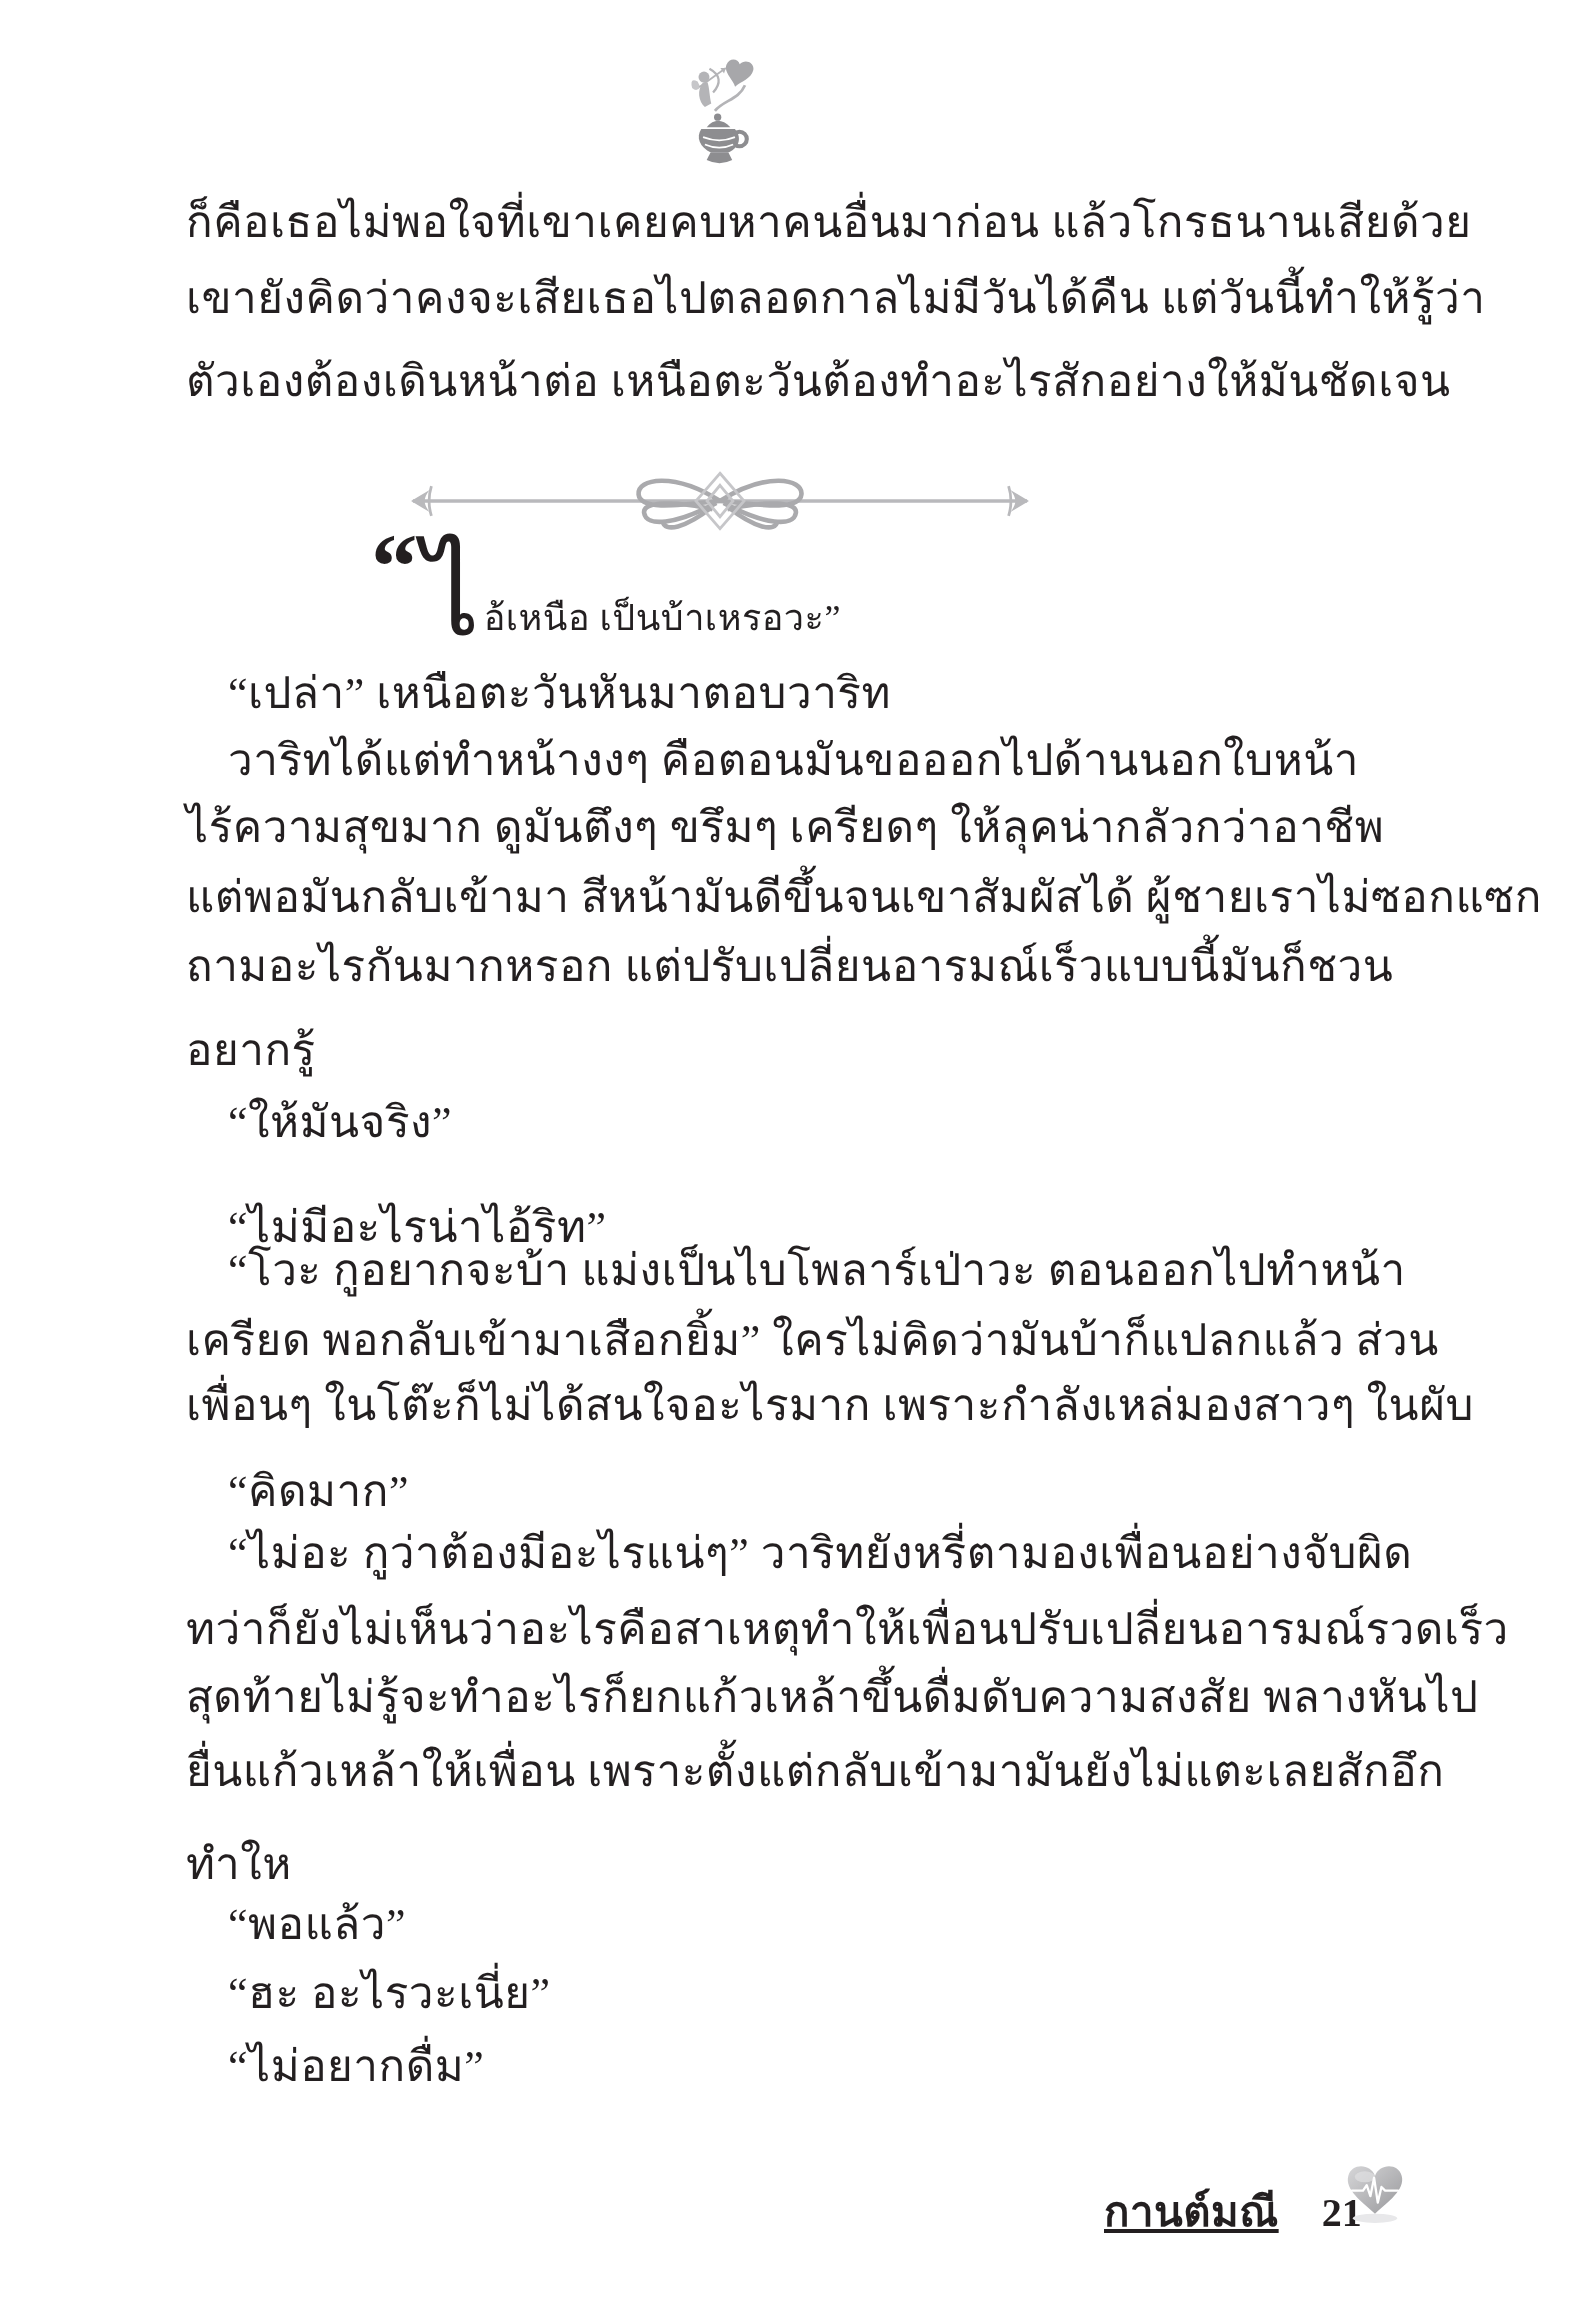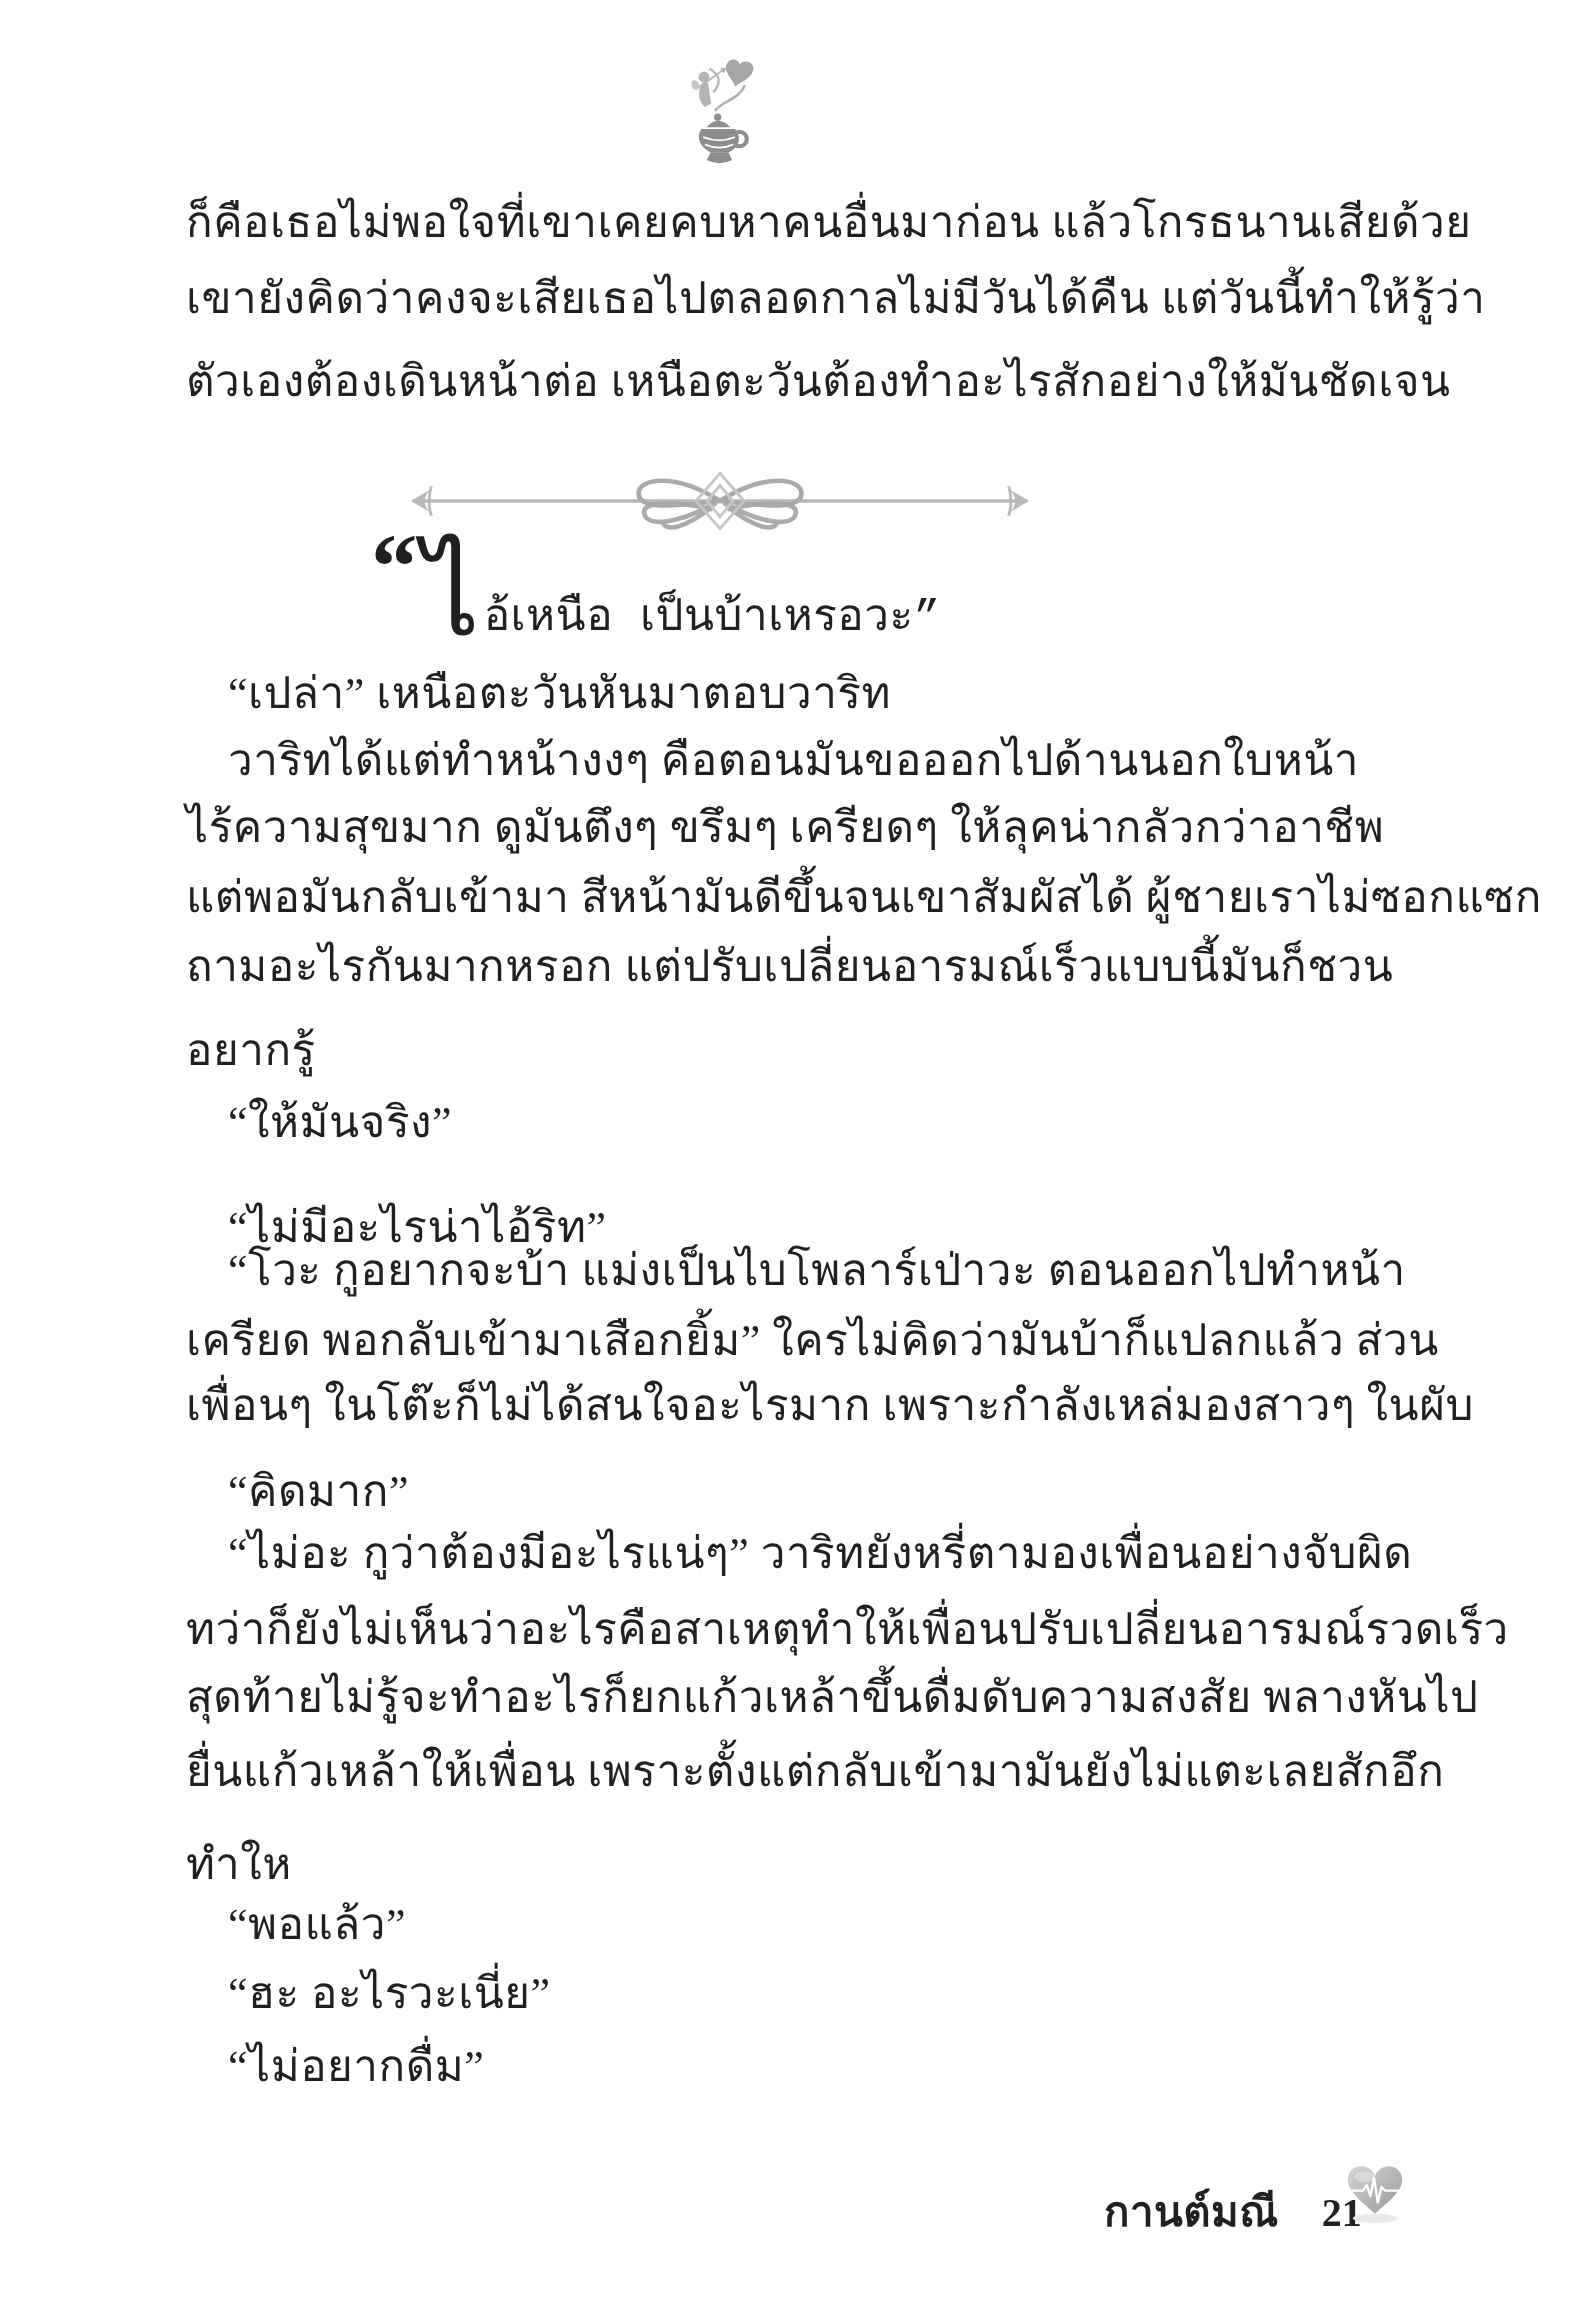--- a/index.html
+++ b/index.html
@@ -26,26 +26,26 @@
   .divider{position:absolute;left:397px;top:464px;width:646px;height:74px;}
   .dropcap-row{
     position:absolute;left:371px;top:512px;height:135px;
     display:flex;align-items:flex-end;white-space:nowrap;
   }
   .dc-quote{
     font-size:93px;line-height:65px;font-weight:bold;
     margin-bottom:48px;margin-right:5.6px;
   }
   .dc-letter{font-size:113px;line-height:100px;margin-right:3.7px;}
-  .dc-rest{font-size:44px;line-height:58px;letter-spacing:0.5px;font-family:Liberation Mono, monospace;}
+  .dc-rest{font-size:36px;line-height:58px;letter-spacing:0.5px;}
   .footer{
     position:absolute;left:1104px;top:2178px;
     display:flex;align-items:baseline;
   }
-  .footer-title{font-size:42px;font-weight:bold;letter-spacing:0.5px;}
+  .footer-title{font-size:42px;font-weight:bold;letter-spacing:0.5px;text-decoration:underline;}
   .footer-page{font-size:40px;font-weight:bold;margin-left:43px;text-align:center;}
   .footer-heart{position:absolute;left:1340px;top:2158px;width:70px;height:69px;}
 </style>
 </head>
 <body>
 
 <div class="page">
 
   <svg class="top-ornament" viewBox="0 0 90 130">
     <path d="M71 11 C75 3 87 5 87 14 C87 23 77 29 72 36 C68 29 56 24 57 15 C58 6 68 5 71 11 Z" fill="#a7a7aa" transform="rotate(14 72 20)"></path>

